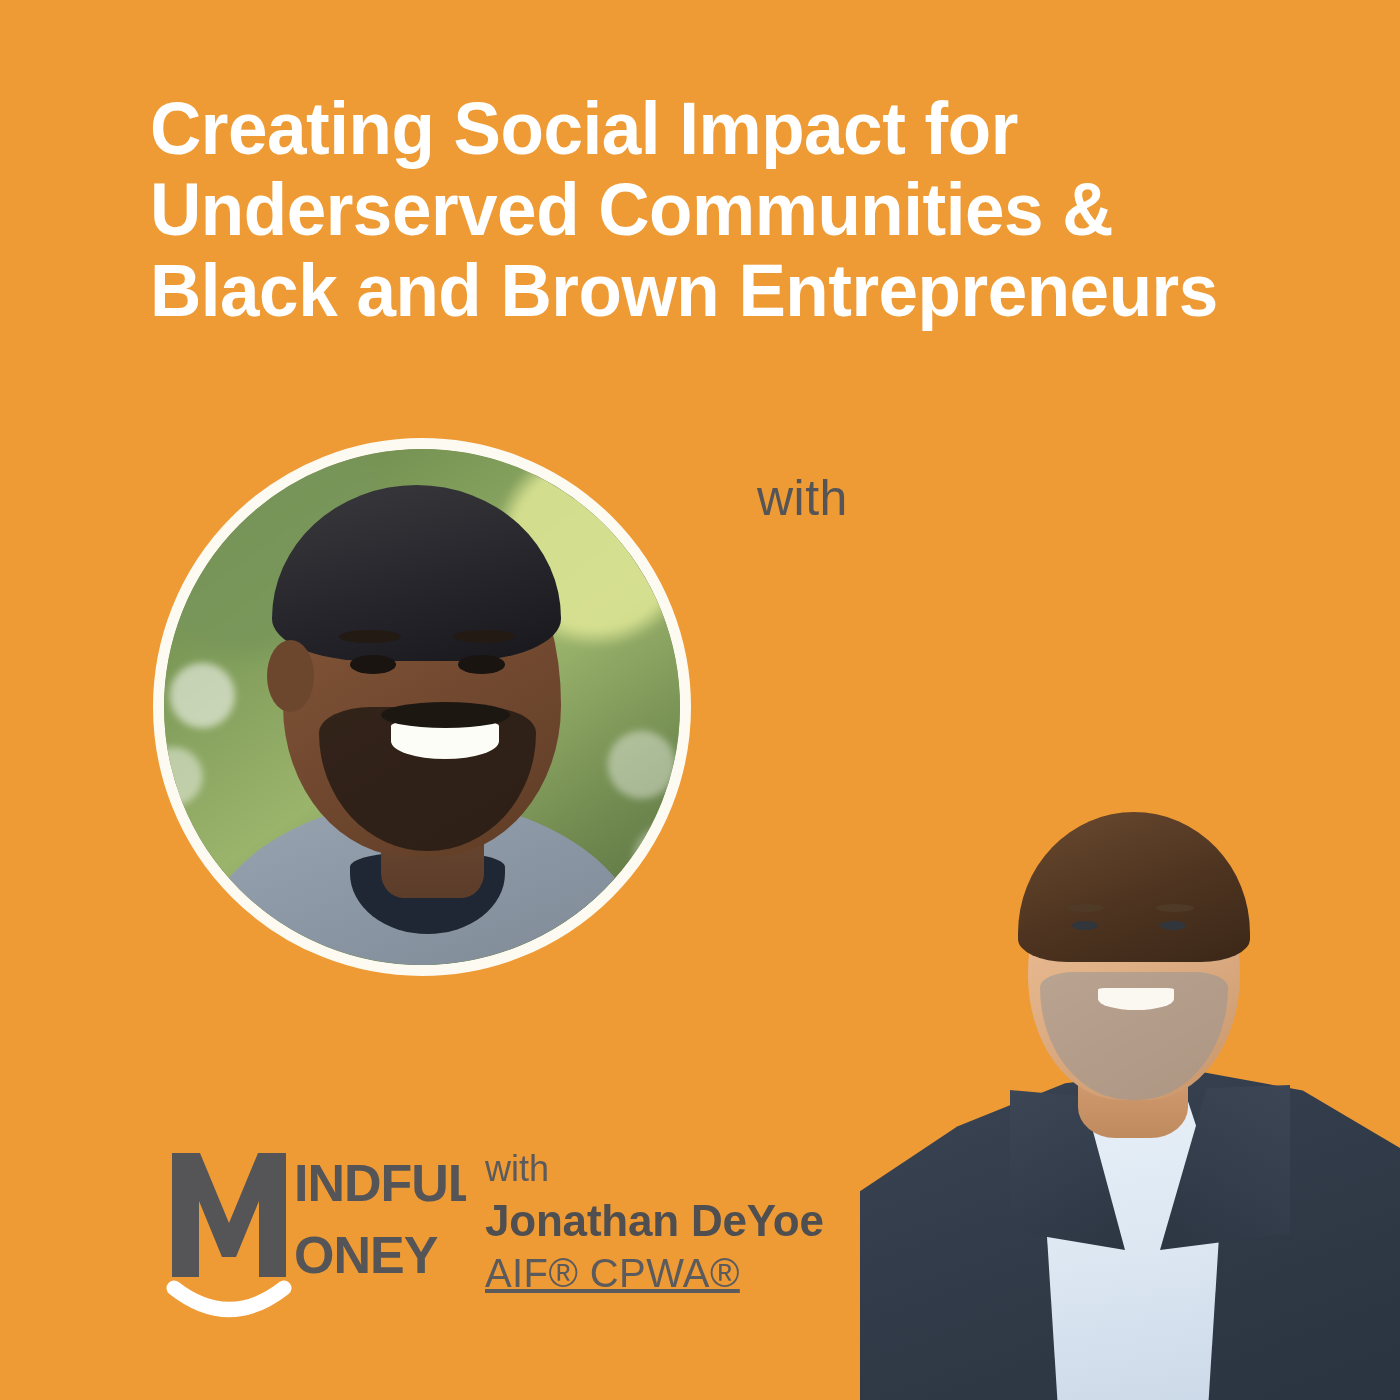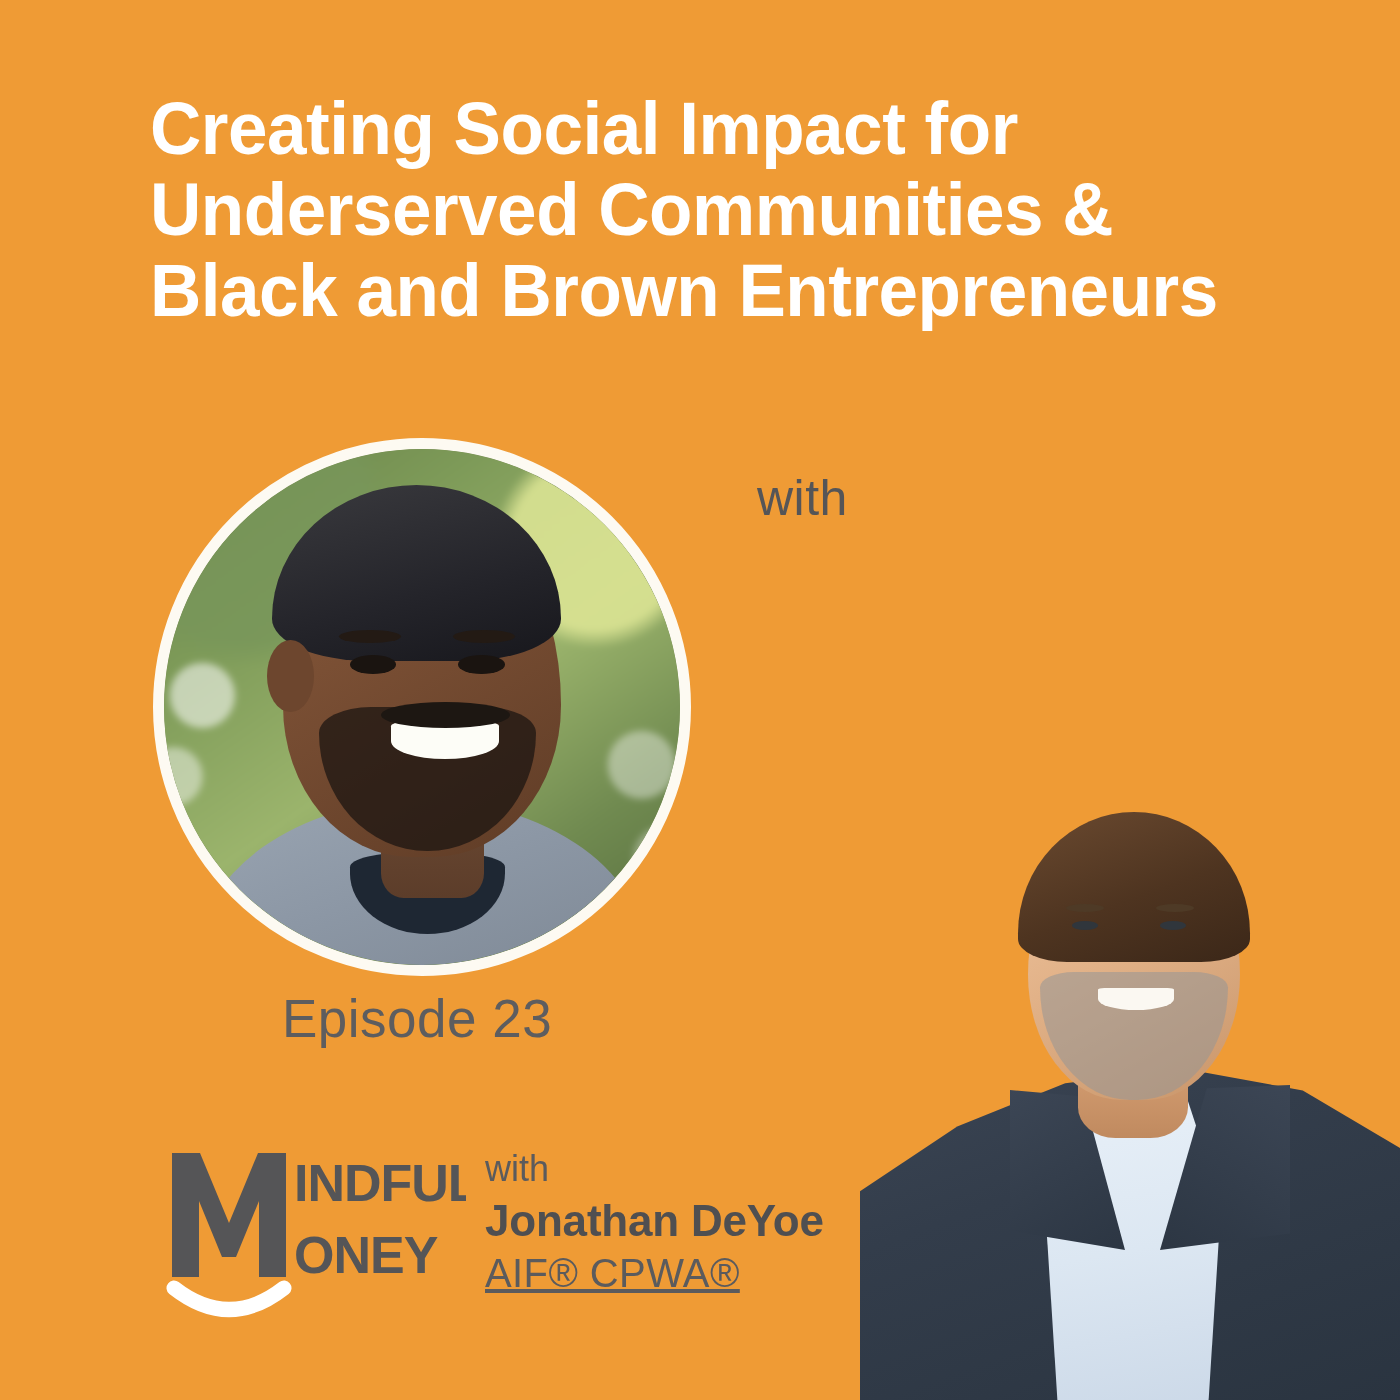--- a/index.html
+++ b/index.html
@@ -373,21 +373,20 @@
       <div class="brow r"></div>
       <div class="eye l"></div>
       <div class="eye r"></div>
     </div>
   </div>
 
   <div id="guest-credit">
     <div id="guest-with">with</div>
   </div>
 
-  <div id="episode">Episode 23</div>
 
   <div id="logo">
     <svg width="300" height="175" viewBox="0 0 300 175">
 
       <path d="M6 8 L34 8 L63 78 L92 8 L120 8 L120 132 L93 132 L93 56 L70 112 L56 112 L33 56 L33 132 L6 132 Z" fill="#555557"></path>
 
       <text x="128" y="56" font-family="&quot;Liberation Sans&quot;, sans-serif" font-size="52" font-weight="bold" fill="#555557" letter-spacing="-1">INDFUL</text>
 
       <text x="128" y="128" font-family="&quot;Liberation Sans&quot;, sans-serif" font-size="52" font-weight="bold" fill="#555557" letter-spacing="-1">ONEY</text>
 

